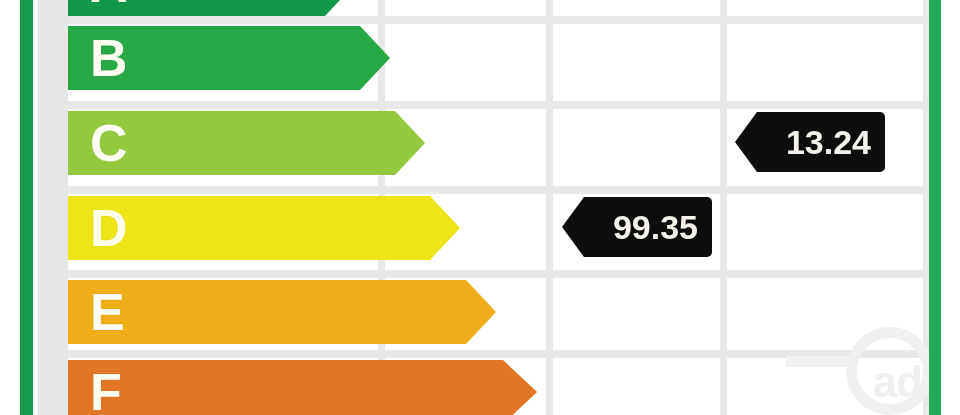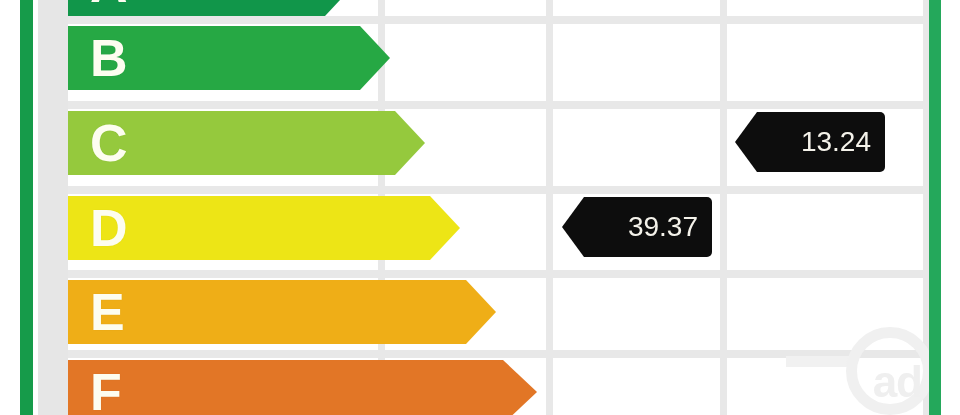--- a/index.html
+++ b/index.html
@@ -161,22 +161,22 @@
     align-items: center;
     justify-content: flex-end;
     padding-right: 14px;
     box-sizing: border-box;
     z-index: 5;
     clip-path: polygon(0% 50%, 22px 0%, 100% 0%, 100% 100%, 22px 100%);
     filter: drop-shadow(0 0 2.5px rgba(255,255,255,0.9));
   }
   .badge-text {
     color: #f4f2ea;
-    font-size: 28px;
-    font-weight: normal;
+    font-size: 34px;
+    font-weight: bold;
     line-height: 1;
     font-family: "Liberation Sans", sans-serif;
     text-align: center;
   }
 </style>
 </head>
 <body>
 
 <div id="stage">
 
@@ -229,21 +229,21 @@
   <div class="bar" style="top:360px; width:469px; background:#E27626;
               clip-path: polygon(0 0, calc(100% - 34px) 0, 100% 50%, calc(100% - 34px) 100%, 0 100%);">
     <span class="bar-letter">F</span>
   </div>
 
   <div class="badge" style="left:735px; top:112px; width:150px;">
     <span class="badge-text">13.24</span>
   </div>
 
   <div class="badge" style="left:562px; top:197px; width:150px;">
-    <span class="badge-text">39.37</span>
+    <span class="badge-text">99.35</span>
   </div>
 
   <div class="frame-left"></div>
   <div class="frame-left-inner"></div>
   <div class="frame-right"></div>
   <div class="frame-right-inner"></div>
 
 </div>
 
 </body></html>

